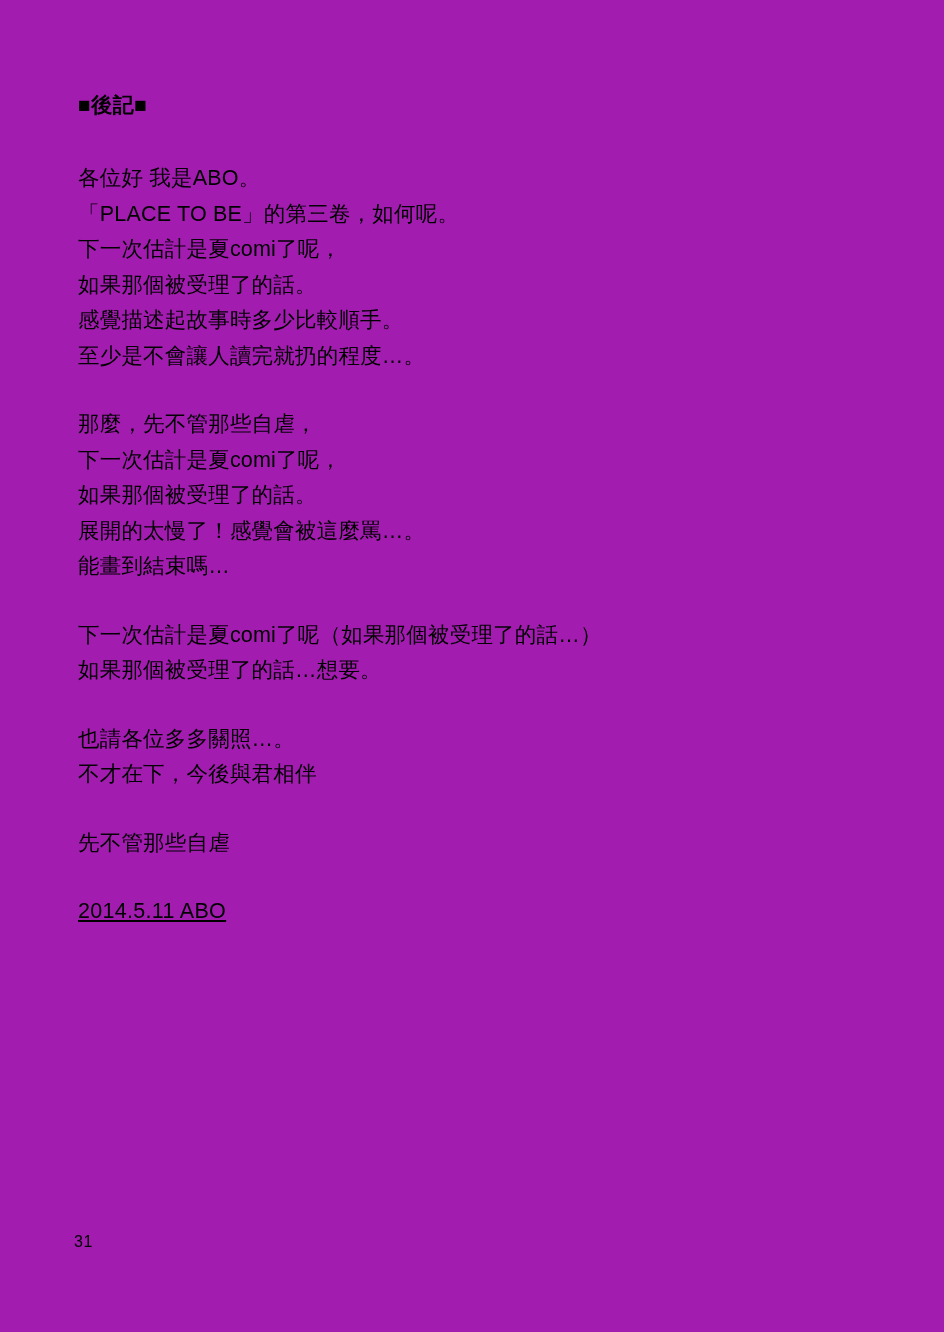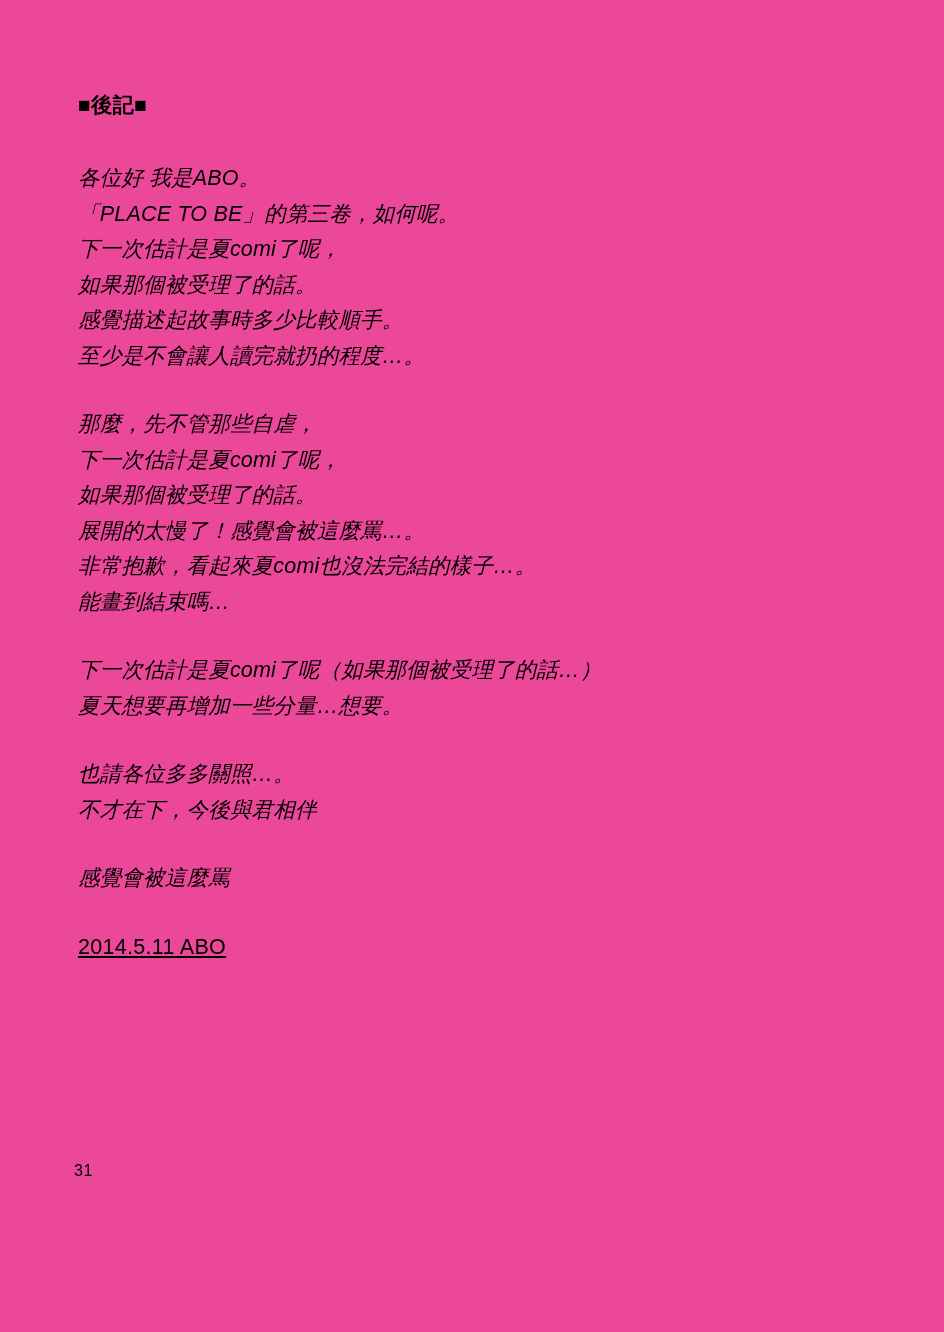--- a/index.html
+++ b/index.html
@@ -14,21 +14,21 @@
     font-family: "Liberation Sans", "DejaVu Sans", sans-serif;
     color: #000000;
     overflow: hidden;
   }
   .page {
     position: absolute;
     left: 0;
     top: 0;
     width: 944px;
     height: 1332px;
-    background: #ec4899;
+    background: #a21caf;
   }
   .content {
     position: absolute;
     left: 78px;
     top: 92px;
     width: 780px;
   }
   .afterword-heading {
     font-size: 21px;
     font-weight: bold;
@@ -42,34 +42,33 @@
     line-height: 35.5px;
     margin: 0 0 33px 0;
     letter-spacing: 0.2px;
   }
   .para:last-child {
     margin-bottom: 0;
   }
   .line {
     display: block;
     white-space: pre;
-    font-style: italic;
   }
   .signature {
     font-size: 21.5px;
     line-height: 35.5px;
     letter-spacing: 0.3px;
     margin: 0;
     white-space: pre;
     text-decoration: underline;
   }
   .page-number {
     position: absolute;
     left: 74px;
-    top: 1162px;
+    top: 1233px;
     font-size: 16px;
     letter-spacing: 0.5px;
     color: #000000;
   }
 </style>
 </head>
 <body>
 
 <div class="page">
 
@@ -84,36 +83,35 @@
       <span class="line">如果那個被受理了的話。</span>
       <span class="line">感覺描述起故事時多少比較順手。</span>
       <span class="line">至少是不會讓人讀完就扔的程度…。</span>
     </div>
 
     <div class="para">
       <span class="line">那麼，先不管那些自虐，</span>
       <span class="line">下一次估計是夏comi了呢，</span>
       <span class="line">如果那個被受理了的話。</span>
       <span class="line">展開的太慢了！感覺會被這麼罵…。</span>
-      <span class="line">非常抱歉，看起來夏comi也沒法完結的樣子…。</span>
       <span class="line">能畫到結束嗎…</span>
     </div>
 
     <div class="para">
       <span class="line">下一次估計是夏comi了呢（如果那個被受理了的話…）</span>
-      <span class="line">夏天想要再增加一些分量…想要。</span>
+      <span class="line">如果那個被受理了的話…想要。</span>
     </div>
 
     <div class="para">
       <span class="line">也請各位多多關照…。</span>
       <span class="line">不才在下，今後與君相伴</span>
     </div>
 
     <div class="para">
-      <span class="line">感覺會被這麼罵</span>
+      <span class="line">先不管那些自虐</span>
     </div>
 
     <div class="signature">2014.5.11 ABO</div>
 
   </div>
 
   <div class="page-number">31</div>
 
 </div>
 

